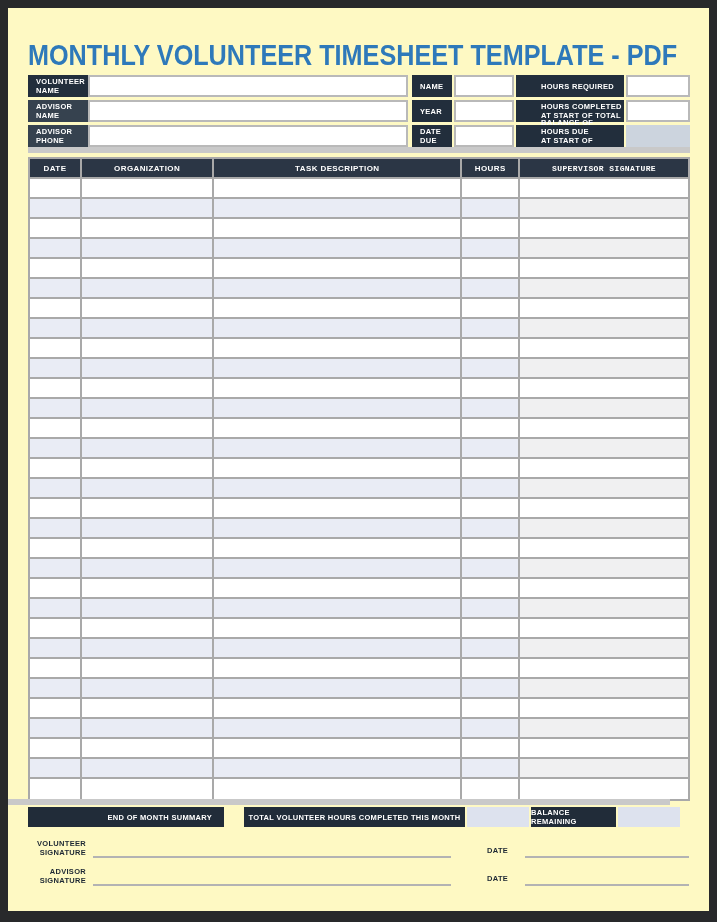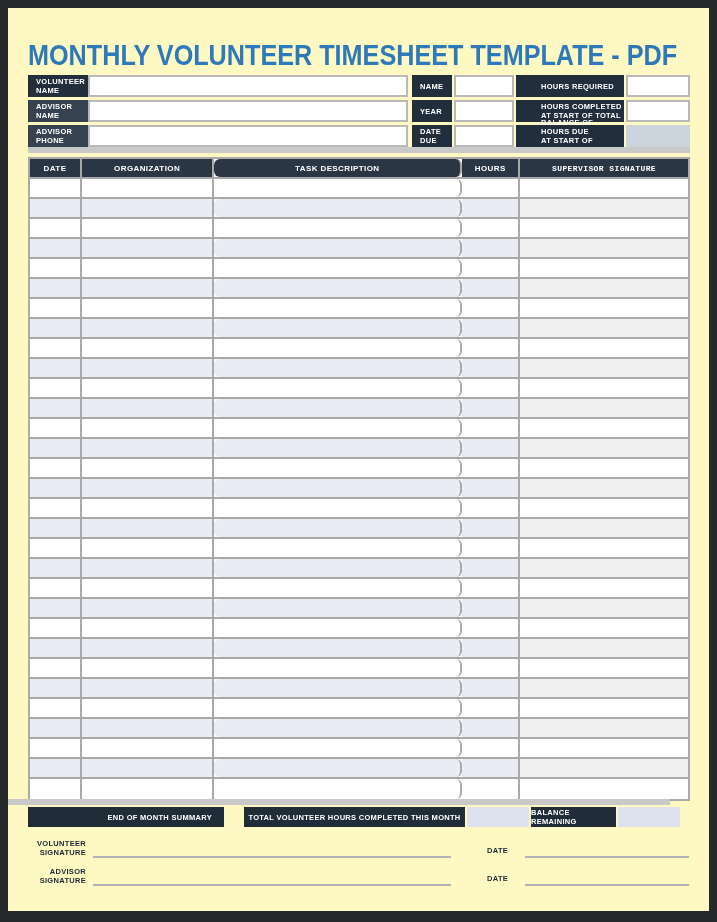--- a/index.html
+++ b/index.html
@@ -56,21 +56,21 @@
   .g-row{display:flex;height:20px;box-sizing:border-box;border-bottom:2px solid #a9a9a9;}
   .g-head{height:20px;border-bottom:2px solid #a9a9a9;}
   .g-head .g-cell{
     background:#2b3645;color:#ffffff;font-weight:bold;font-size:8px;
     letter-spacing:0.4px;display:flex;align-items:center;justify-content:center;
   }
   .g-cell{box-sizing:border-box;border-right:2px solid #a9a9a9;height:100%;}
   .g-cell:last-child{border-right:none;}
   .c-date{width:55px;}
   .c-org{width:140px;}
-  .c-task{width:263px;border-radius:6px;}
+  .c-task{width:263px;}
   .c-hours{width:61px;text-align:right;}
   .c-sig{width:178px;font-family:Liberation Mono, monospace;}
   .g-body .g-row:nth-child(even) .g-cell{background:#e9ecf5;}
   .g-body .g-row:nth-child(even) .g-cell.c-sig{background:#f0f0f1;}
   .g-body .g-row:last-child{border-bottom:none;}
   .grid-strip{
     position:absolute;left:0;top:791px;width:662px;height:6px;background:#c9c9c9;
   }
 
   

